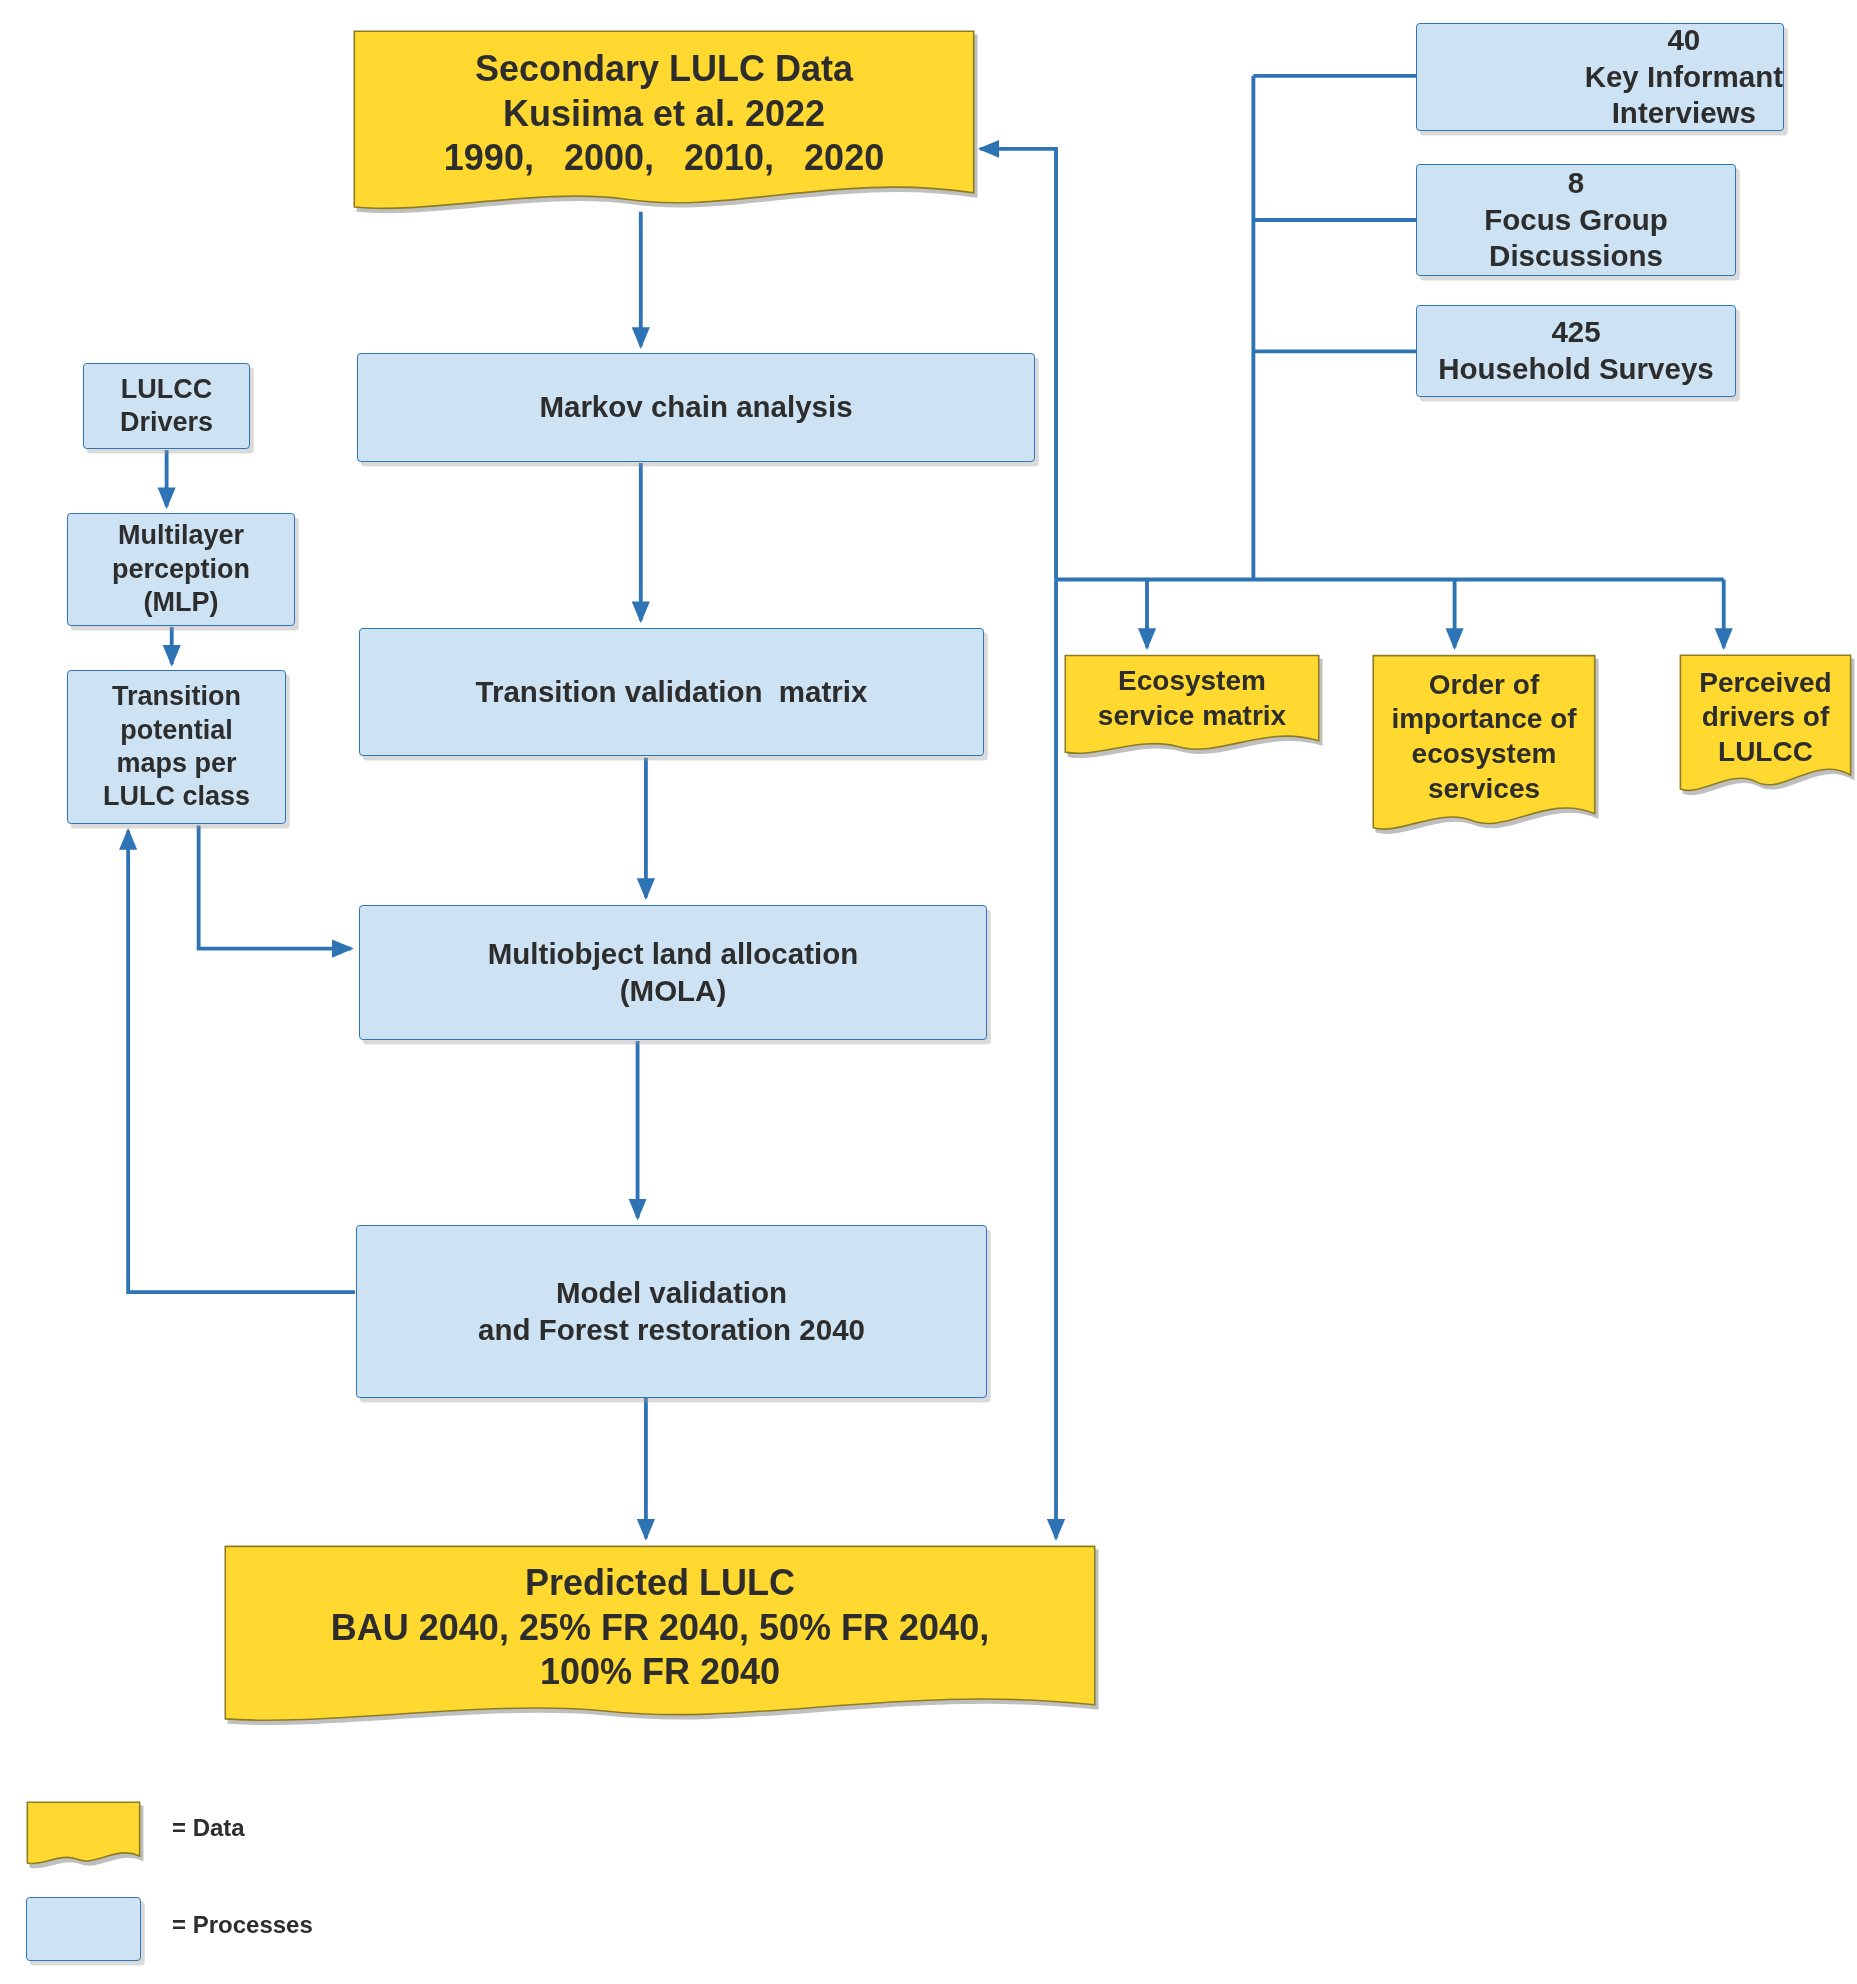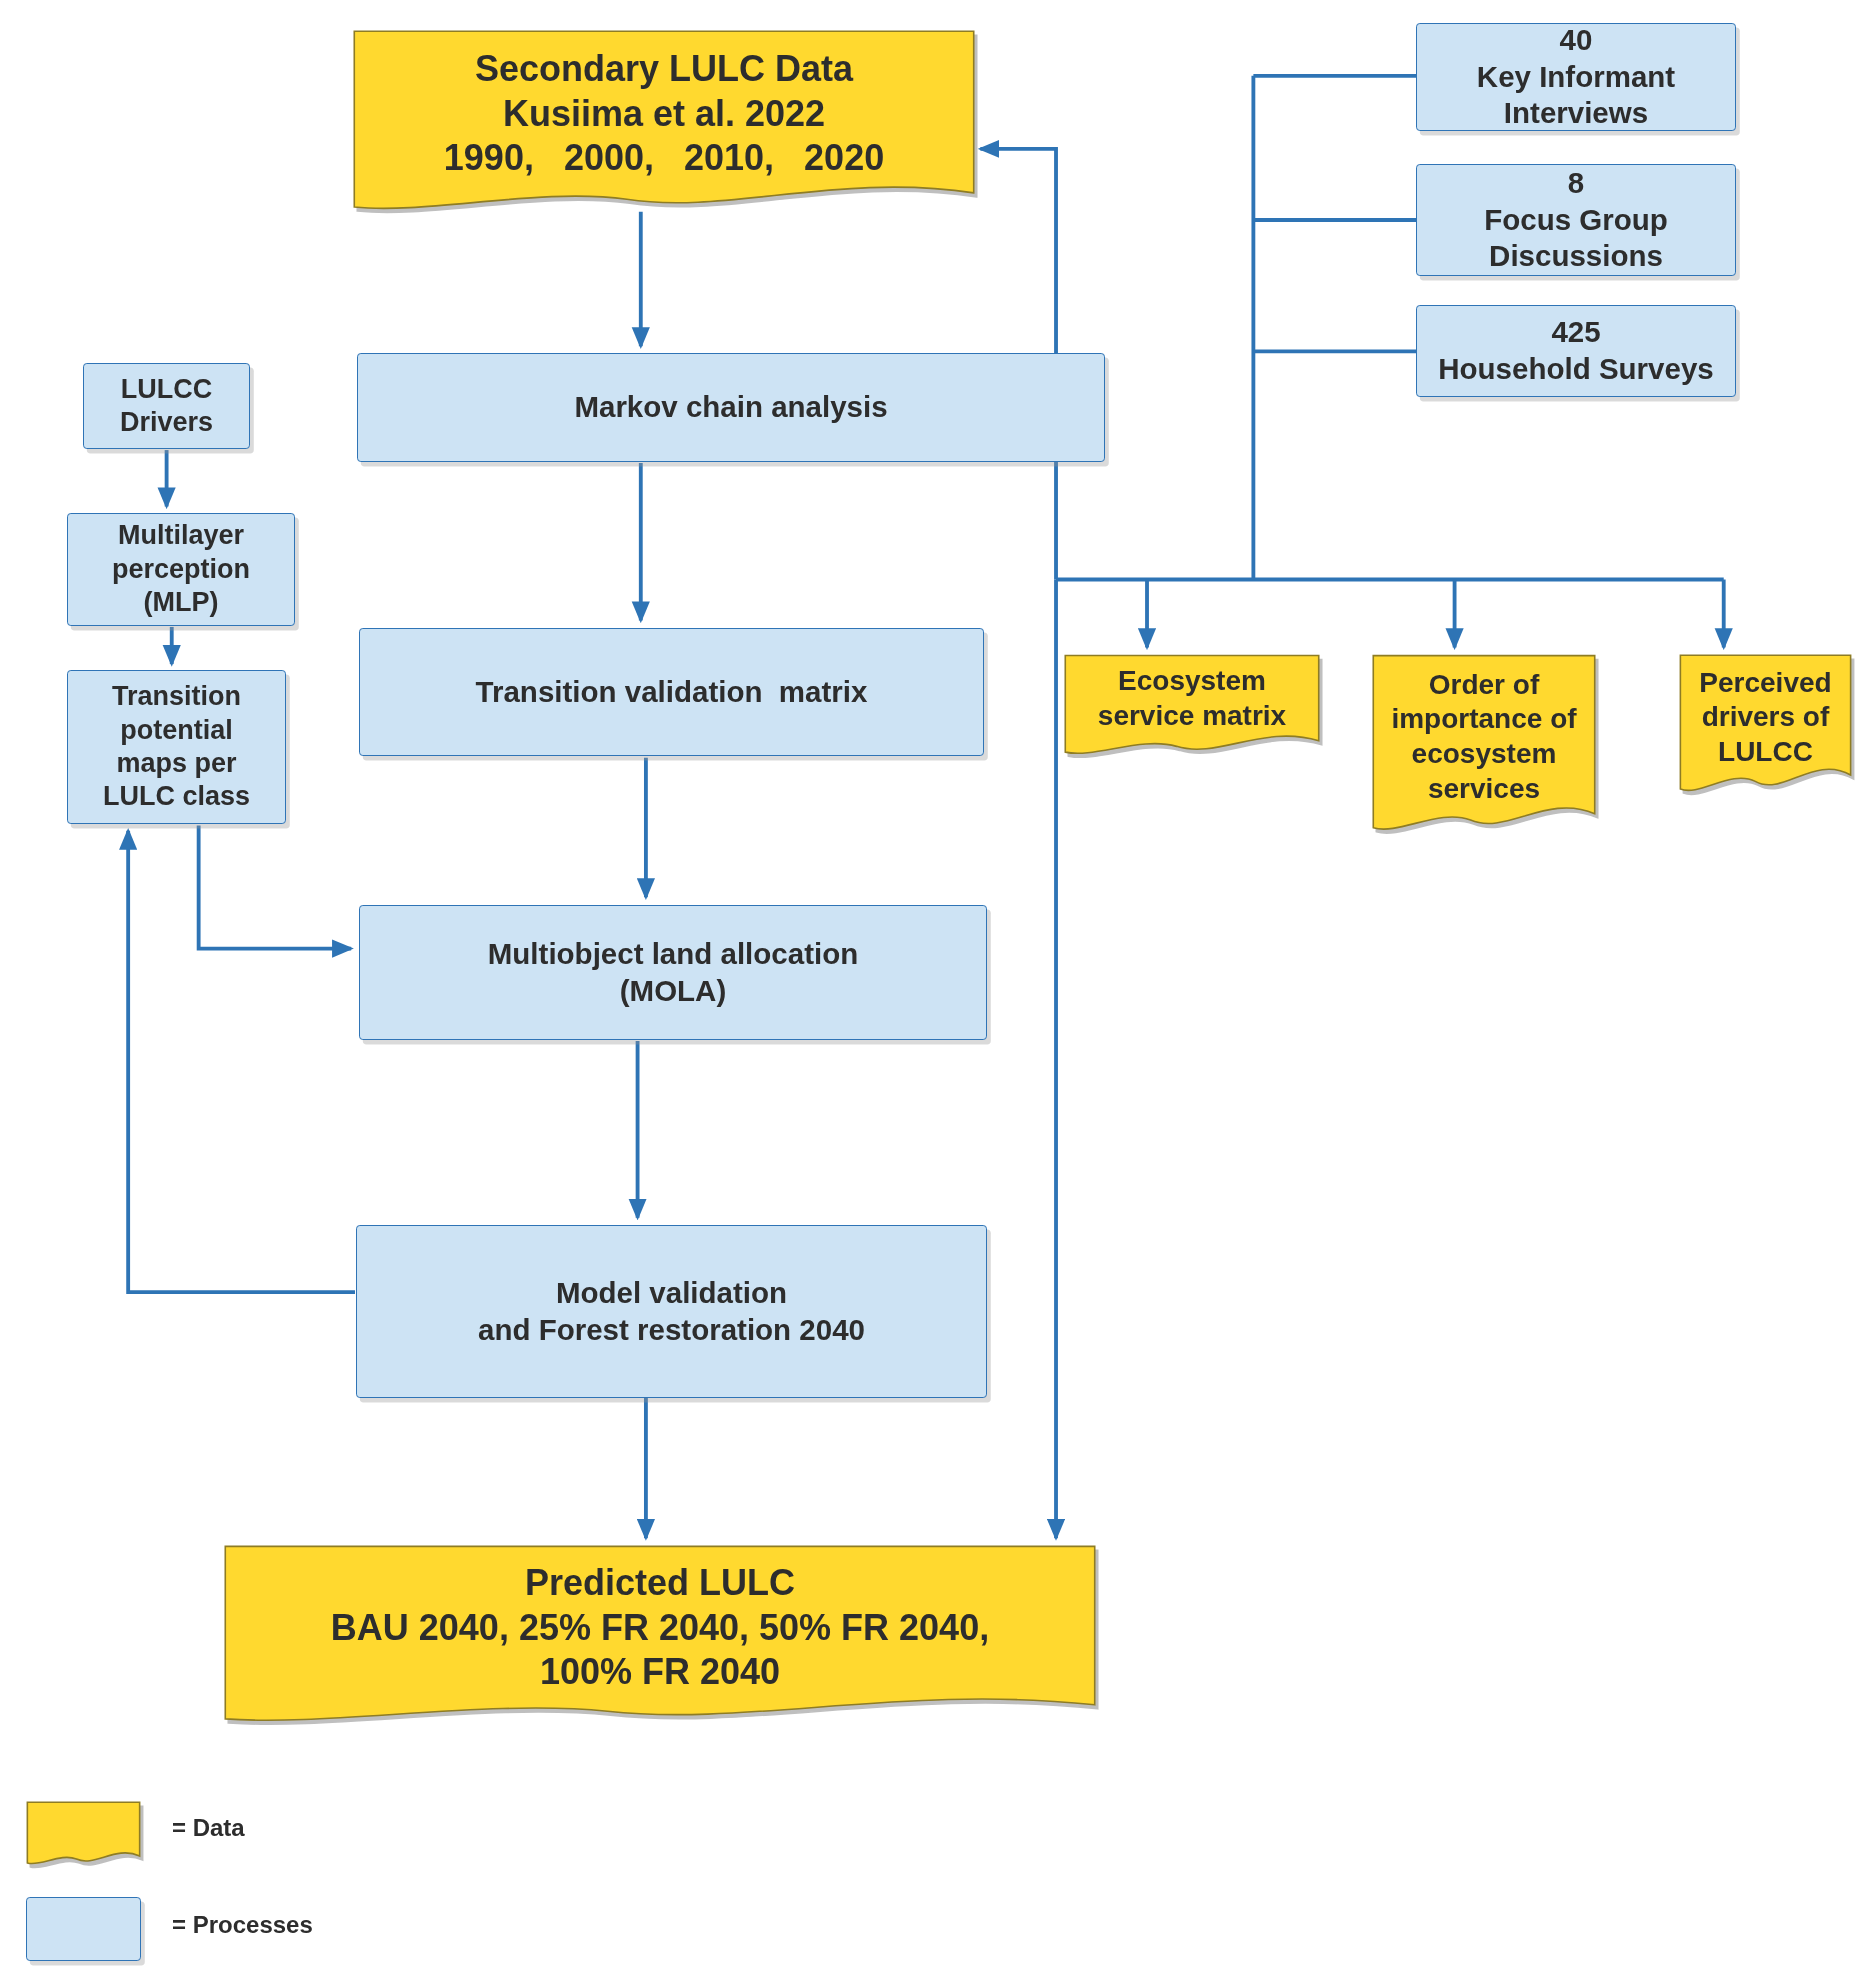--- a/index.html
+++ b/index.html
@@ -124,21 +124,21 @@
 
 <div class="node doc f44" style="left:1679px;top:654px;width:173px;height:144px;">
     <svg width="173" height="144" class="doc-bg" viewBox="0 0 270 225">
       <path d="M2,2 L268,2 L268,189 C211,157 162,223 119,199 C81,180 32,223 2,211 Z"></path>
     </svg>
   <span class="txt">Perceived
 drivers of
 LULCC</span>
 </div>
 
-<div class="node blue f46" style="left:357px;top:353px;width:748px;height:109px;align-items:center;">
+<div class="node blue f46" style="left:357px;top:353px;width:678px;height:109px;align-items:center;">
   <span class="txt">Markov chain analysis</span>
 </div>
 
 <div class="node blue f46" style="left:359px;top:628px;width:625px;height:128px;">
   <span class="txt">Transition validation  matrix</span>
 </div>
 
 <div class="node blue f46" style="left:359px;top:905px;width:628px;height:135px;">
   <span class="txt">Multiobject land allocation
 (MOLA)</span>
@@ -160,21 +160,21 @@
 (MLP)</span>
 </div>
 
 <div class="node blue f42" style="left:67px;top:670px;width:219px;height:154px;">
   <span class="txt">Transition
 potential
 maps per
 LULC class</span>
 </div>
 
-<div class="node blue f46" style="left:1416px;top:23px;width:320px;height:108px;">
+<div class="node blue f46" style="left:1416px;top:23px;width:368px;height:108px;justify-content:flex-end;">
   <span class="txt">40
 Key Informant
 Interviews</span>
 </div>
 
 <div class="node blue f46" style="left:1416px;top:164px;width:320px;height:112px;">
   <span class="txt">8
 Focus Group
 Discussions</span>
 </div>

